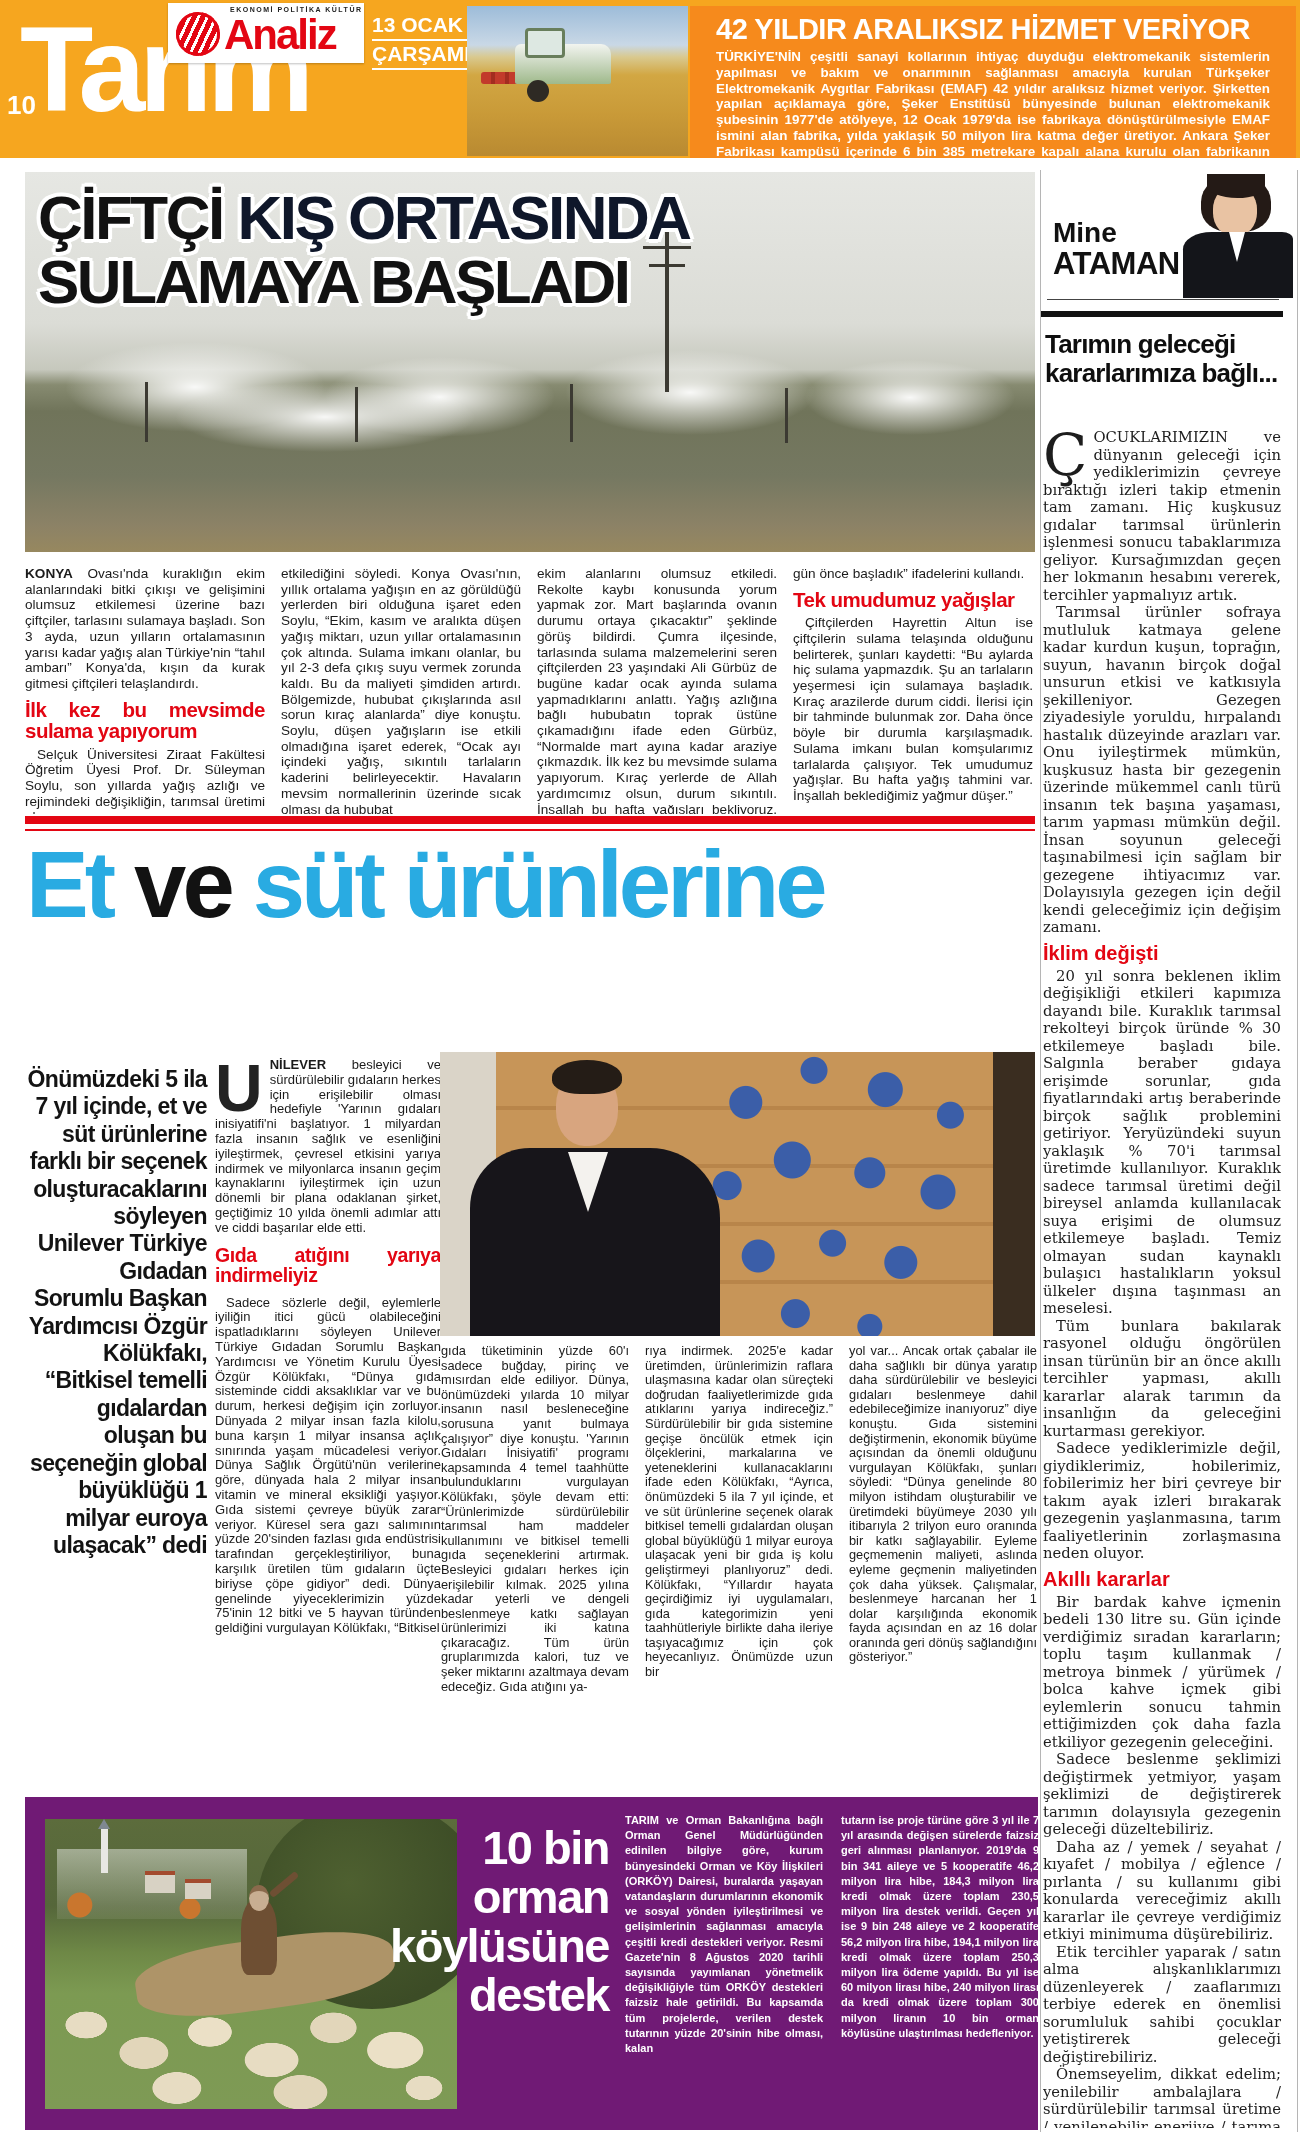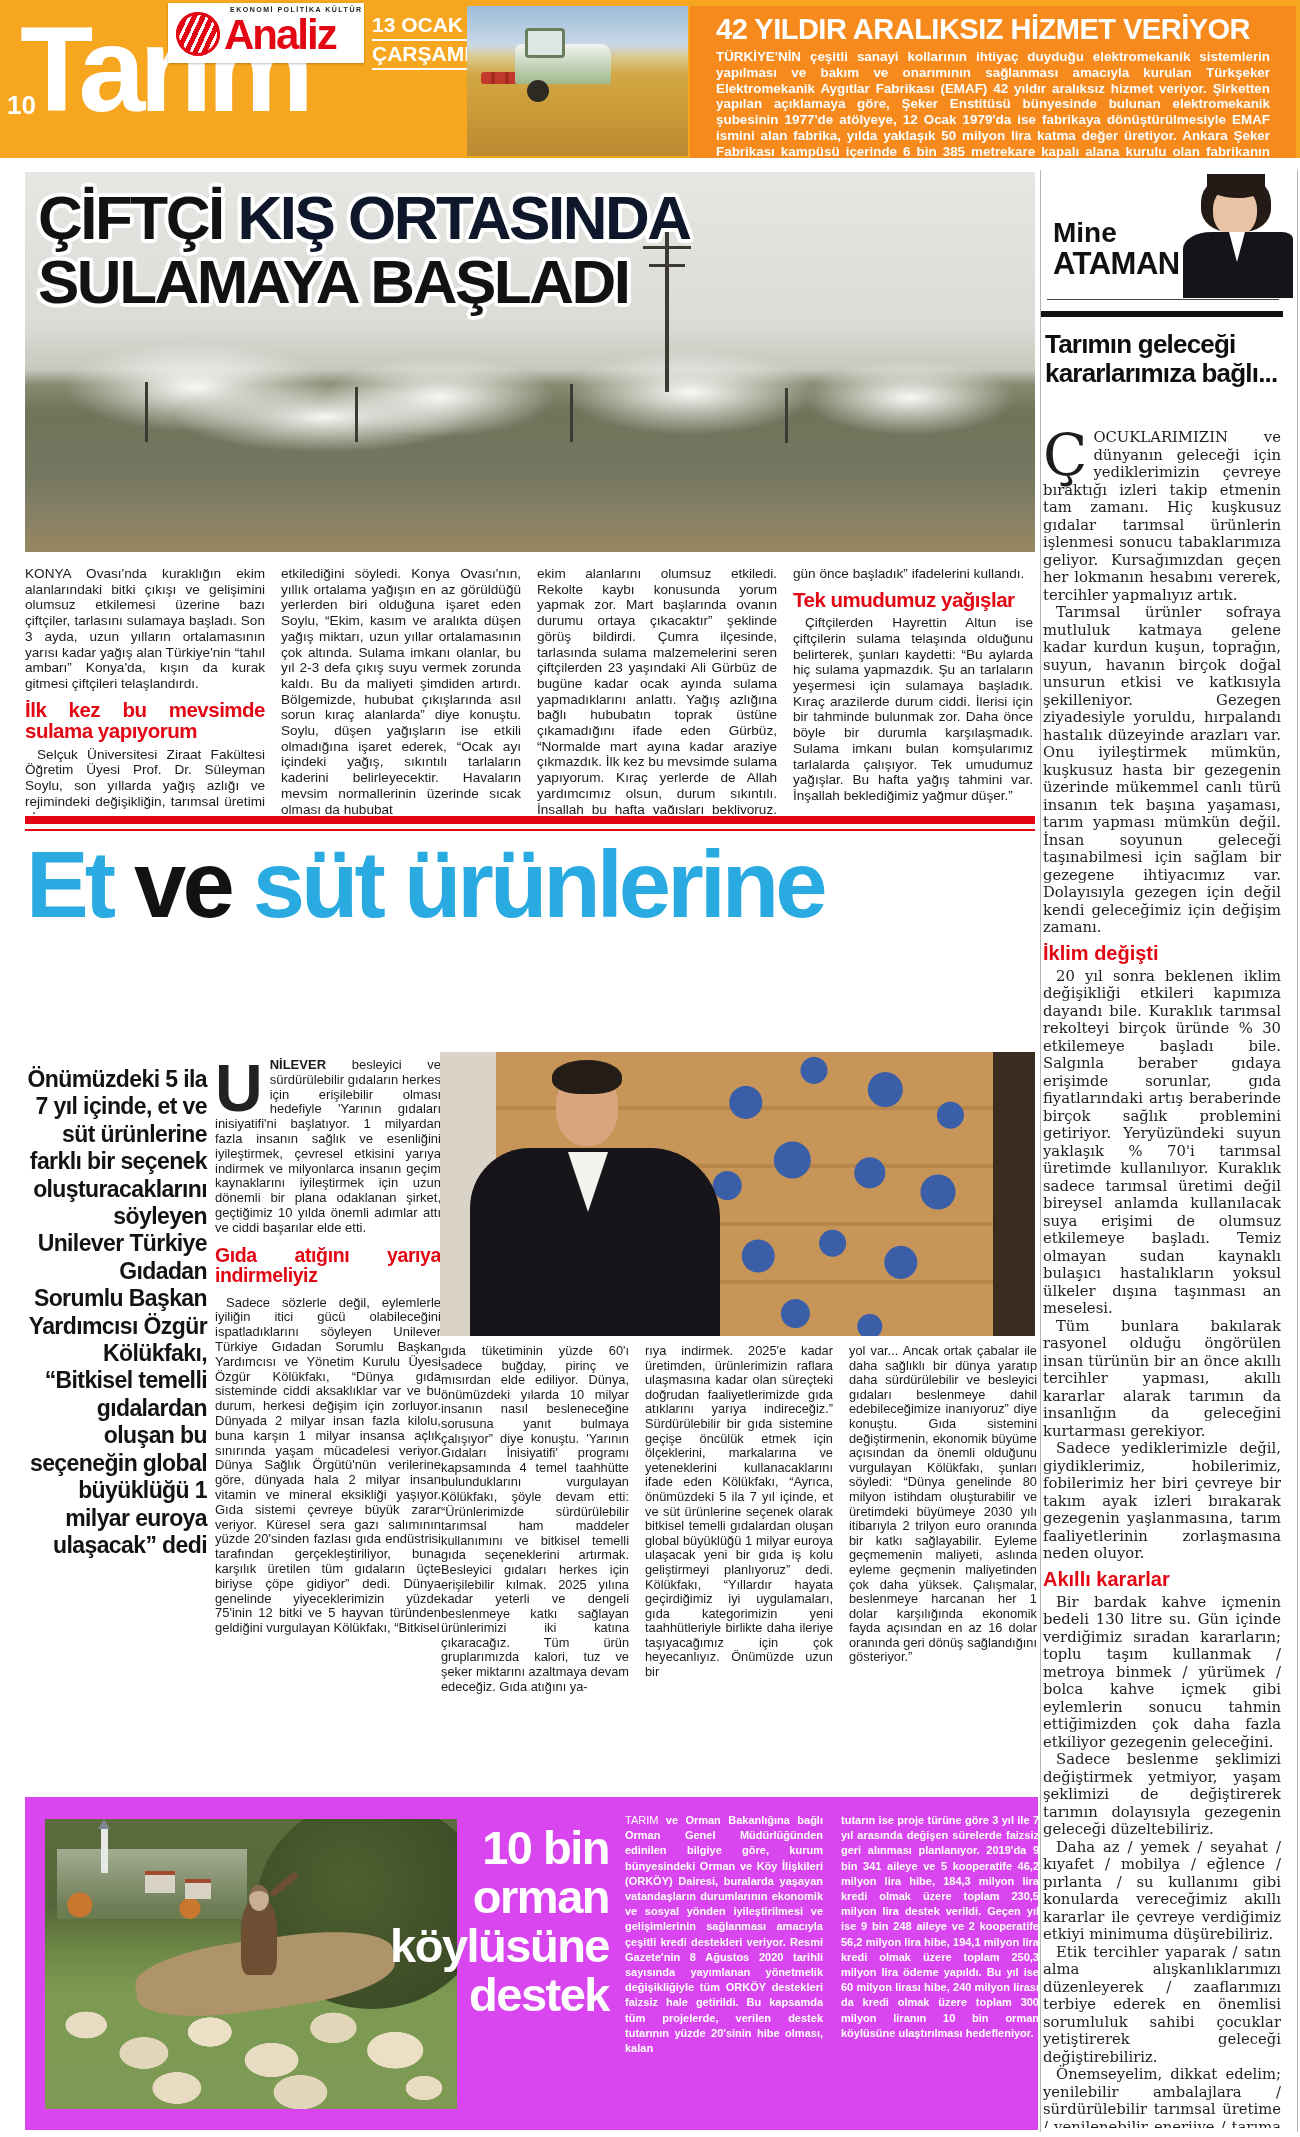--- a/index.html
+++ b/index.html
@@ -34,21 +34,21 @@
     background:linear-gradient(180deg,#E6E7E3 0%,#DBDCD6 40%,#C6C8BD 52%,#878B71 56%,#70745A 63%,#757861 80%,#8C8266 93%,#97885F 100%);}
   .spray{position:absolute;border-radius:50%;background:radial-gradient(closest-side,rgba(255,255,255,.95),rgba(255,255,255,0));}
   .pole{position:absolute;width:3px;background:#3C3A32;}
   .crossbar{position:absolute;height:3px;background:#3C3A32;}
   .main-headline{left:38px;top:186px;font-weight:900;font-size:62px;line-height:64px;letter-spacing:-2.5px;
     text-shadow:-3px -3px 0 #fff,3px -3px 0 #fff,-3px 3px 0 #fff,3px 3px 0 #fff,0 -4px 0 #fff,0 4px 0 #fff,-4px 0 0 #fff,4px 0 0 #fff;}
   .hl-black{color:#121212;} .hl-red{color:#0f172a;} .hl-cyan{color:#29ABE2;}
   .news-col{top:566px;width:240px;height:248px;overflow:hidden;font-size:13.6px;line-height:15.7px;text-align:justify;}
   .news-col p{margin:0 0 2px 0;}
   .news-col .indent{text-indent:12px;}
-  .lead-word{font-weight:400;}
+  .lead-word{font-weight:700;}
   .subhead{color:#E30613;font-weight:800;font-size:20.5px;line-height:21.5px;margin:7px 0 5px 0;letter-spacing:-0.5px;}
 
   
   .rail{left:1040px;top:170px;width:258px;height:1962px;border-left:1px solid #b5b5b5;border-right:1px solid #b5b5b5;box-sizing:border-box;padding:0 7px 0 9px;}
   .portrait{position:absolute;right:4px;top:0;width:116px;height:128px;background:#fff;overflow:hidden;}
   .p-hair{position:absolute;left:24px;top:4px;width:70px;height:58px;background:#241A16;border-radius:48% 48% 40% 40%;}
   .p-face{position:absolute;left:36px;top:16px;width:44px;height:50px;background:#E9C3A3;border-radius:46%;}
   .p-fringe{position:absolute;left:30px;top:4px;width:58px;height:24px;background:#241A16;border-radius:0 0 50% 55%;}
   .p-suit{position:absolute;left:6px;top:62px;width:110px;height:66px;background:#14151A;border-radius:26% 10% 0 0;}
   .p-shirt{position:absolute;left:52px;top:62px;width:16px;height:30px;background:#fff;clip-path:polygon(0 0,100% 0,50% 100%);}
@@ -95,21 +95,21 @@
       radial-gradient(circle at 68% 72%,#3B5EA8 0 16px,transparent 17px),
       radial-gradient(circle at 34% 88%,#3B5EA8 0 14px,transparent 15px),
       radial-gradient(circle at 58% 92%,#3B5EA8 0 12px,transparent 13px);}
   .man-suit{position:absolute;left:30px;top:96px;width:250px;height:188px;background:#17151A;border-radius:60px 70px 0 0;}
   .man-shirt{position:absolute;left:128px;top:100px;width:40px;height:60px;background:#F4F2EE;clip-path:polygon(0 0,100% 0,50% 100%);}
   .man-head{position:absolute;left:116px;top:18px;width:62px;height:76px;background:#D8A57F;border-radius:46%;}
   .man-hair{position:absolute;left:112px;top:8px;width:70px;height:34px;background:#241C16;border-radius:50% 50% 40% 40%;}
   .mid-col{top:1344px;width:188px;height:448px;overflow:hidden;font-size:12.8px;line-height:14.6px;text-align:justify;}
 
   
-  .green-box{left:25px;top:1797px;width:1013px;height:333px;background:#d946ef;}
+  .green-box{left:25px;top:1797px;width:1013px;height:333px;background:#701a75;}
   .sheep-photo{position:absolute;left:20px;top:22px;width:412px;height:290px;overflow:hidden;
     background:linear-gradient(180deg,#5C6C3C 0%,#55663A 30%,#6E8846 46%,#7C9A52 60%,#7E9A55 100%);}
   .village{position:absolute;left:12px;top:30px;width:190px;height:70px;
     background:
       radial-gradient(circle at 12% 80%,#C9762E 0 12px,transparent 13px),
       radial-gradient(circle at 70% 85%,#C9762E 0 10px,transparent 11px),
       linear-gradient(180deg,rgba(222,226,218,.55),rgba(160,170,140,.2));}
   .house{position:absolute;background:#D8D2C4;border-top:4px solid #A34B2E;}
   .minaret{position:absolute;left:56px;top:8px;width:7px;height:46px;background:#E8E8E4;}
   .minaret:before{content:"";position:absolute;left:-3px;top:-8px;border-left:6px solid transparent;border-right:6px solid transparent;border-bottom:10px solid #7E8890;}

